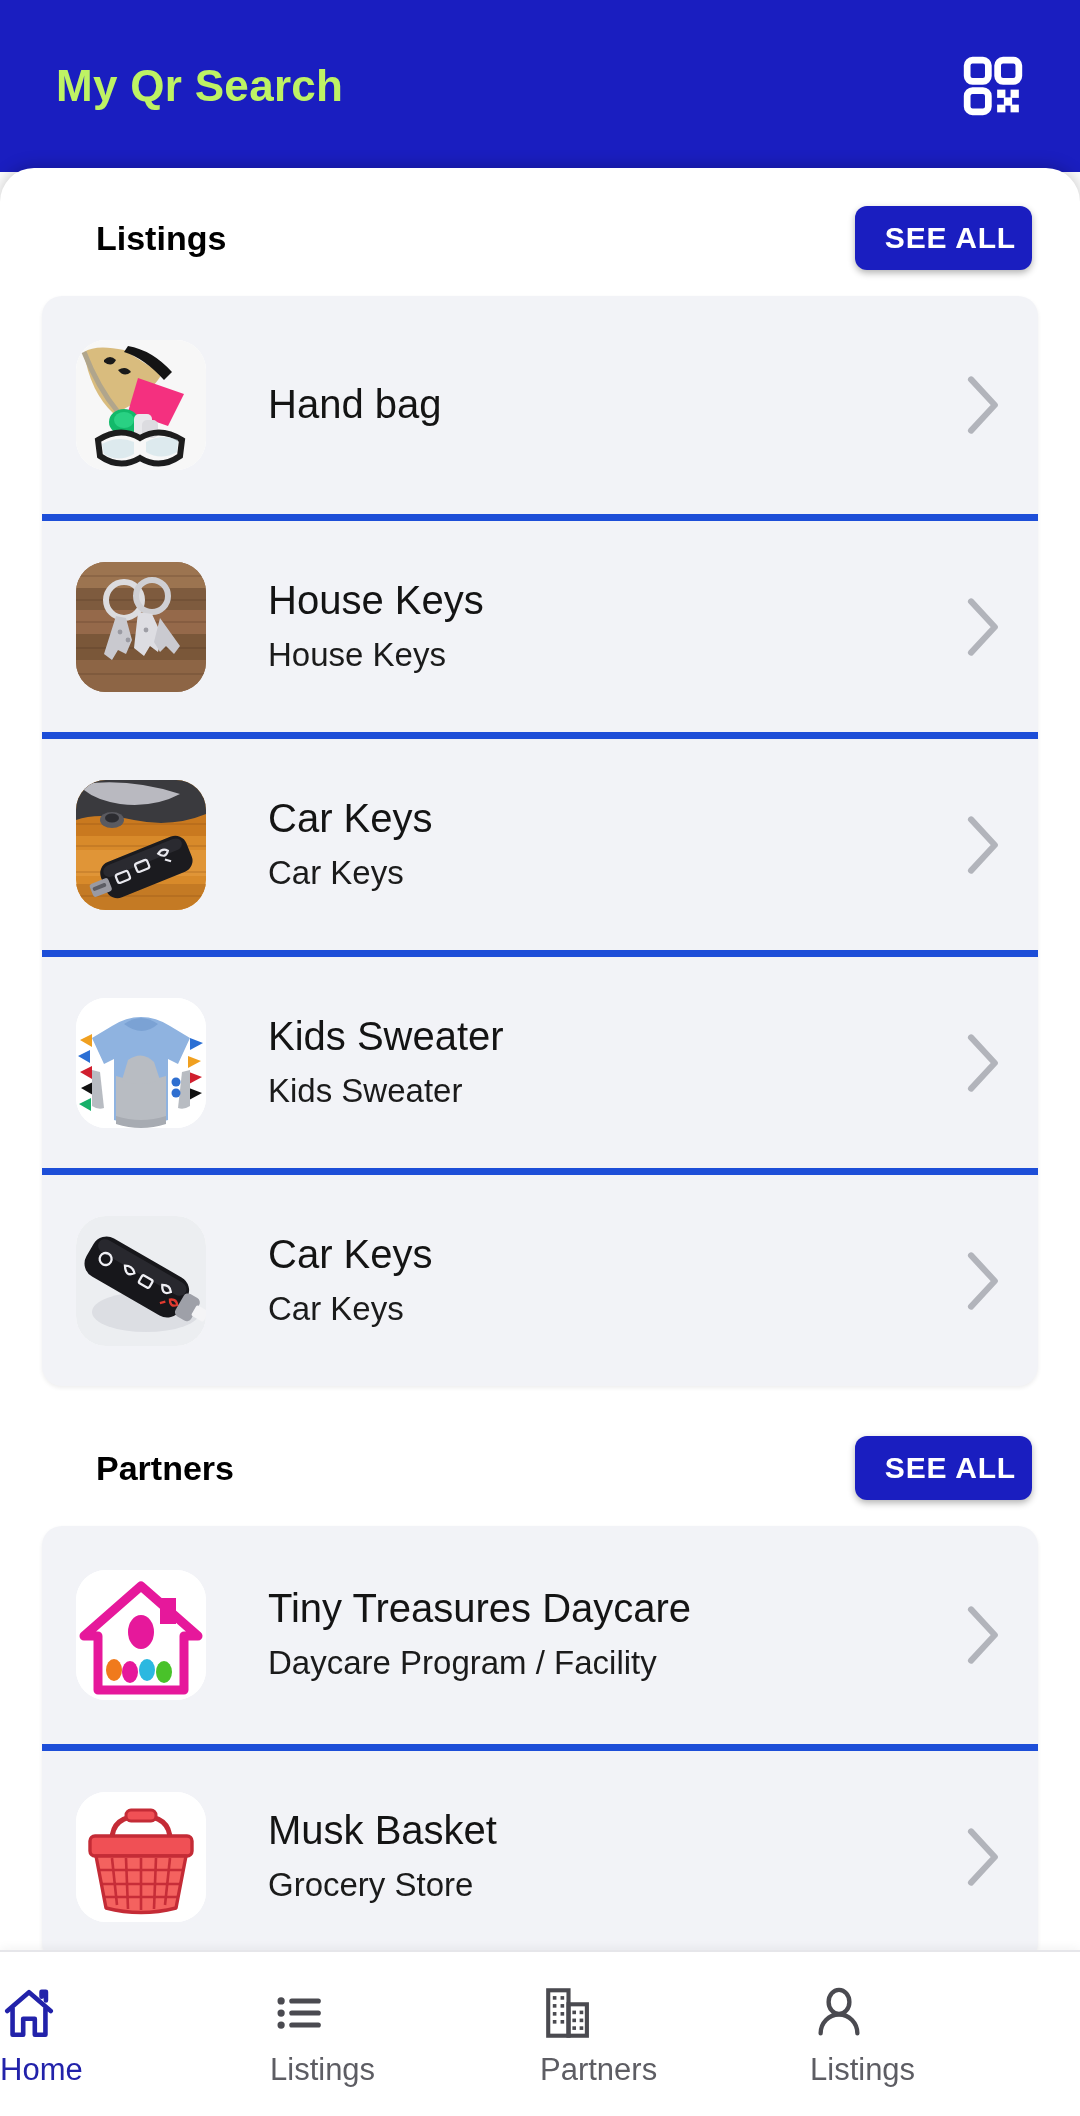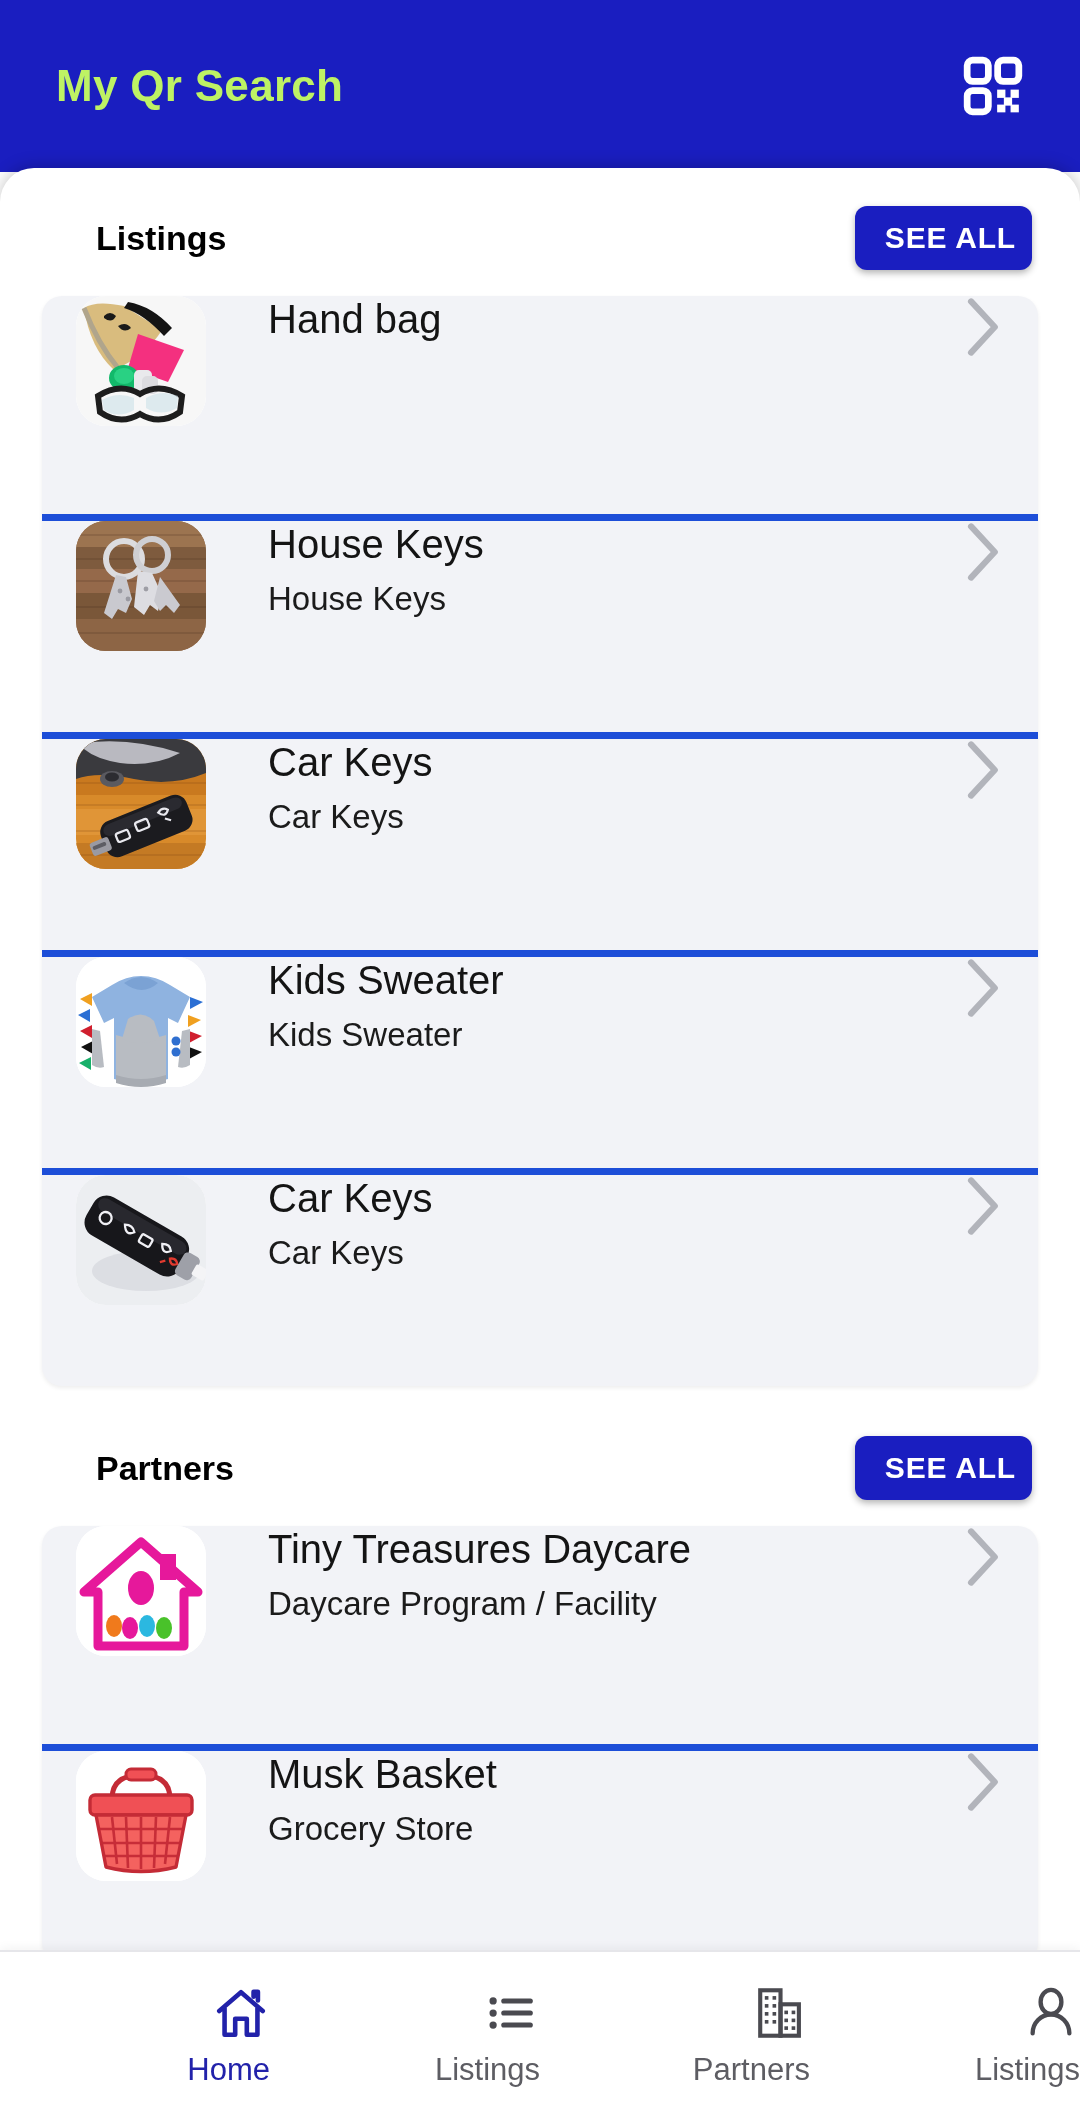--- a/index.html
+++ b/index.html
@@ -83,21 +83,21 @@
 
   
   .card {
     margin: 10px 42px 0 42px;
     background: #f2f3f7;
     border-radius: 20px;
     overflow: hidden;
     box-shadow: 0 2px 4px rgba(0,0,0,0.07);
   }
   .row {
-    display: flex; 
+    display: flex; align-items: center;
     height: 218px;
     padding: 0 34px 0 34px;
     position: relative;
   }
   .row + .row { border-top: 7px solid #1d4ed8; }
 
   .thumb {
     width: 130px; height: 130px;
     border-radius: 30px;
     overflow: hidden;
@@ -139,21 +139,21 @@
     width: 1080px; height: 166px;
     background: #ffffff;
     border-top: 2px solid #e6e6ea;
     display: flex;
     z-index: 20;
     box-shadow: 0 -2px 10px rgba(0,0,0,0.05);
   }
   .nav-item {
     flex: 1 1 25%;
     display: flex; flex-direction: column;
-    align-items: flex-end; justify-content: center;
+    align-items: flex-start; justify-content: center;
     gap: 12px;
     cursor: pointer;
   }
   .nav-icon { width: 58px; height: 58px; display: block; }
   .nav-label { font-size: 31px; line-height: 1; }
   .nav-item.active .nav-label { color: #2222aa; }
   .nav-item .nav-label { color: #5d5d63; }
 </style>
 </head>
 <body>

